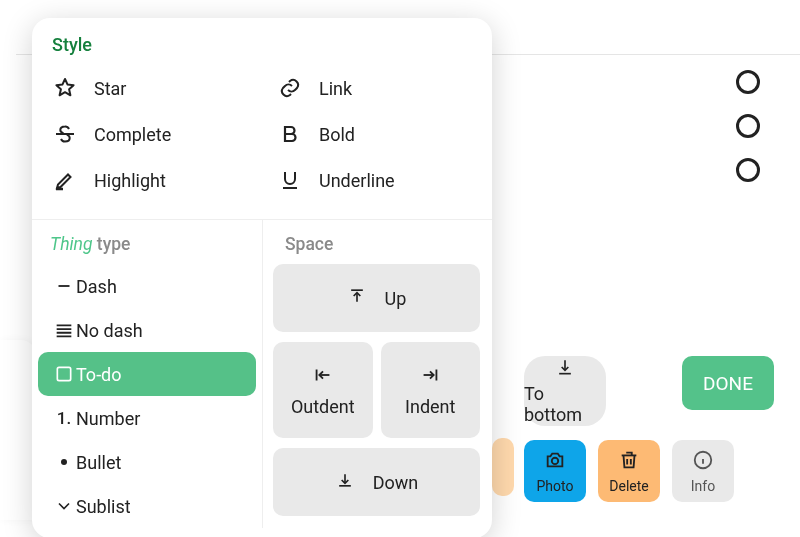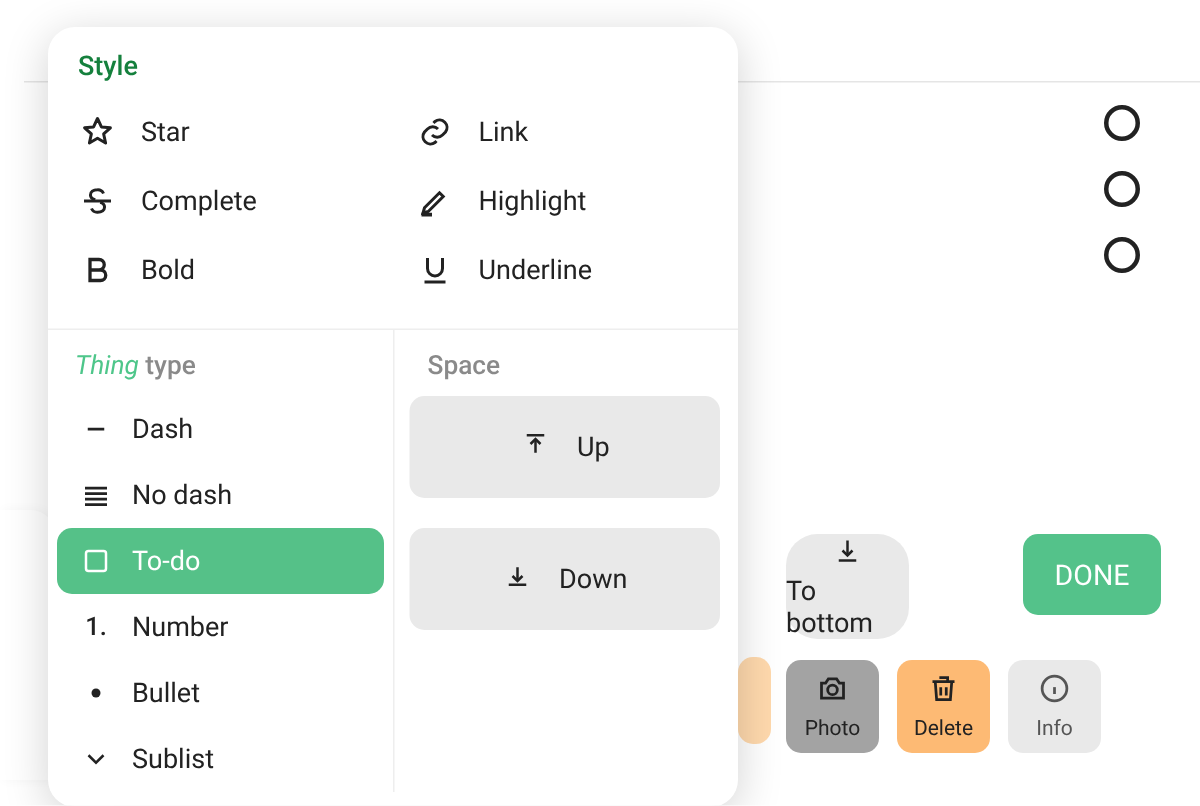--- a/index.html
+++ b/index.html
@@ -17,39 +17,39 @@
   .style-item { display: flex; align-items: center; gap: 16px; padding: 10px 10px; border-radius: 10px; cursor: pointer; }
   .style-item .icon-wrap { width: 26px; height: 26px; display: flex; align-items: center; justify-content: center; }
   .style-item .label { font-size: 18px; color: #222; }
   .style-item svg { stroke: #222; fill: none; stroke-width: 2; }
 
   .lower { display: flex; border-top: 1px solid #eee; min-height: 308px; }
   .lower-left { width: 50%; padding: 14px 6px 0 6px; }
   .lower-right { width: 50%; border-left: 1px solid #eee; padding: 14px 12px 0 10px; }
   .section-header { font-size: 17.5px; color: #8a8a8a; font-weight: 500; padding: 0 12px 10px 12px; }
   .section-header .accent { color: #4ec68a; font-weight: 400; font-style: italic; }
-  .thing-item { display: flex; align-items: center; gap: 12px; padding: 10px 14px; border-radius: 10px; cursor: pointer; font-size: 18px; }
+  .thing-item { display: flex; align-items: center; gap: 0; padding: 10px 14px; border-radius: 10px; cursor: pointer; font-size: 18px; }
   .thing-item.selected { background: #55c188; color: #fff; }
   .thing-item .icon-wrap { width: 24px; height: 24px; display: flex; align-items: center; justify-content: center; }
   .thing-item svg { stroke: currentColor; fill: none; stroke-width: 2; }
   .thing-item .num { font-weight: 500; font-size: 17px; }
   .thing-item .dot { width: 6px; height: 6px; background: currentColor; border-radius: 50%; }
 
   .space-btn { background: #e9e9e9; border-radius: 10px; display: flex; flex-direction: column; align-items: center; justify-content: center; gap: 6px; font-size: 18px; color: #222; cursor: pointer; }
   .space-row { display: flex; gap: 8px; margin-bottom: 10px; }
   .space-up, .space-down { width: 100%; height: 68px; flex-direction: row; gap: 18px; }
   .space-half { flex: 1 1 0; height: 96px; }
   .space-btn svg { stroke: #222; fill: none; stroke-width: 2; }
 
   .toolbar { position: absolute; right: 10px; top: 340px; width: 282px; height: 180px; }
   .done-btn { position: absolute; right: 16px; top: 16px; width: 92px; height: 54px; background: #54c28a; border-radius: 10px; display: flex; align-items: center; justify-content: center; color: #fff; font-weight: 400; font-size: 19px; cursor: pointer; }
   .tobottom-btn { position: absolute; left: 16px; top: 16px; width: 82px; height: 70px; background: #e9e9e9; border-radius: 21px; display: flex; flex-direction: column; align-items: center; justify-content: center; gap: 2px; font-size: 18px; cursor: pointer; }
   .action-row { position: absolute; left: 16px; top: 100px; display: flex; gap: 12px; }
   .action-btn { width: 62px; height: 62px; border-radius: 10px; display: flex; flex-direction: column; align-items: center; justify-content: center; gap: 4px; font-size: 14px; cursor: pointer; }
-  .action-btn.photo { background: #a3a3a3; }
+  .action-btn.photo { background: #0ea5e9; }
   .action-btn.delete { background: #fdba74; }
   .action-btn.info { background: #e9e9e9; color: #555; }
   .action-btn svg, .tobottom-btn svg { stroke: #222; fill: none; stroke-width: 2; }
   .action-btn.info svg { stroke: #555; }
 
   .edge-left { position: absolute; left: 0; top: 340px; width: 38px; height: 180px; background: #fff; border-top-right-radius: 18px; box-shadow: 2px 0 8px rgba(0,0,0,0.04); }
   .edge-orange { position: absolute; left: 492px; top: 438px; width: 22px; height: 58px; background: #ffd9ad; border-radius: 10px; }
 </style>
 </head>
 <body>
@@ -103,33 +103,33 @@
             <path d="M16 7a4.2 4.2 0 0 0-4-2.5C9 4.5 7.3 6 7.3 8c0 1.7 1.3 2.7 3.2 3.2"></path>
             <path d="M8 17a4.2 4.2 0 0 0 4 2.5c3 0 4.7-1.5 4.7-3.5 0-1.6-1.2-2.6-2.9-3.1"></path>
             <path d="M3 12h18"></path>
           </svg>
         </span>
       <span class="label">Complete</span>
     </div>
     <div class="style-item">
       <span class="icon-wrap">
           <svg viewBox="0 0 24 24" width="24" height="24">
+            <path d="M7 5h6a3.5 3.5 0 0 1 0 7H7zM7 12h7a3.5 3.5 0 0 1 0 7H7z" stroke-width="2.2"></path>
+          </svg>
+        </span>
+      <span class="label">Bold</span>
+    </div>
+    <div class="style-item">
+      <span class="icon-wrap">
+          <svg viewBox="0 0 24 24" width="24" height="24">
             <path d="M4 20l3.5-1 10-10-2.5-2.5-10 10z"></path>
             <path d="M3 21h7" stroke-width="2.5"></path>
           </svg>
         </span>
       <span class="label">Highlight</span>
-    </div>
-    <div class="style-item">
-      <span class="icon-wrap">
-          <svg viewBox="0 0 24 24" width="24" height="24">
-            <path d="M7 5h6a3.5 3.5 0 0 1 0 7H7zM7 12h7a3.5 3.5 0 0 1 0 7H7z" stroke-width="2.2"></path>
-          </svg>
-        </span>
-      <span class="label">Bold</span>
     </div>
     <div class="style-item">
       <span class="icon-wrap">
           <svg viewBox="0 0 24 24" width="24" height="24">
             <path d="M7 4v7a5 5 0 0 0 10 0V4"></path>
             <path d="M5 20h14"></path>
           </svg>
         </span>
       <span class="label">Underline</span>
     </div>
@@ -192,20 +192,36 @@
         <div class="space-btn space-up">
           <span><svg viewBox="0 0 24 24" width="20" height="20">
                 <path d="M5 5h14"></path>
                 <path d="M12 19V9"></path>
                 <path d="M8 12l4-4 4 4"></path>
               </svg></span>
           <span>Up</span>
         </div>
       </div>
       <div class="space-row">
+        <div class="space-btn space-half">
+          <span><svg viewBox="0 0 24 24" width="22" height="22">
+                <path d="M5 6v12"></path>
+                <path d="M19 12H9"></path>
+                <path d="M12 8l-4 4 4 4"></path>
+              </svg></span>
+          <span>Outdent</span>
+        </div>
+        <div class="space-btn space-half">
+          <span><svg viewBox="0 0 24 24" width="22" height="22">
+                <path d="M19 6v12"></path>
+                <path d="M5 12h10"></path>
+                <path d="M12 8l4 4-4 4"></path>
+              </svg></span>
+          <span>Indent</span>
+        </div>
       </div>
       <div class="space-row">
         <div class="space-btn space-down">
           <span><svg viewBox="0 0 24 24" width="20" height="20">
                 <path d="M12 5v10"></path>
                 <path d="M8 12l4 4 4-4"></path>
                 <path d="M5 19h14"></path>
               </svg></span>
           <span>Down</span>
         </div>

